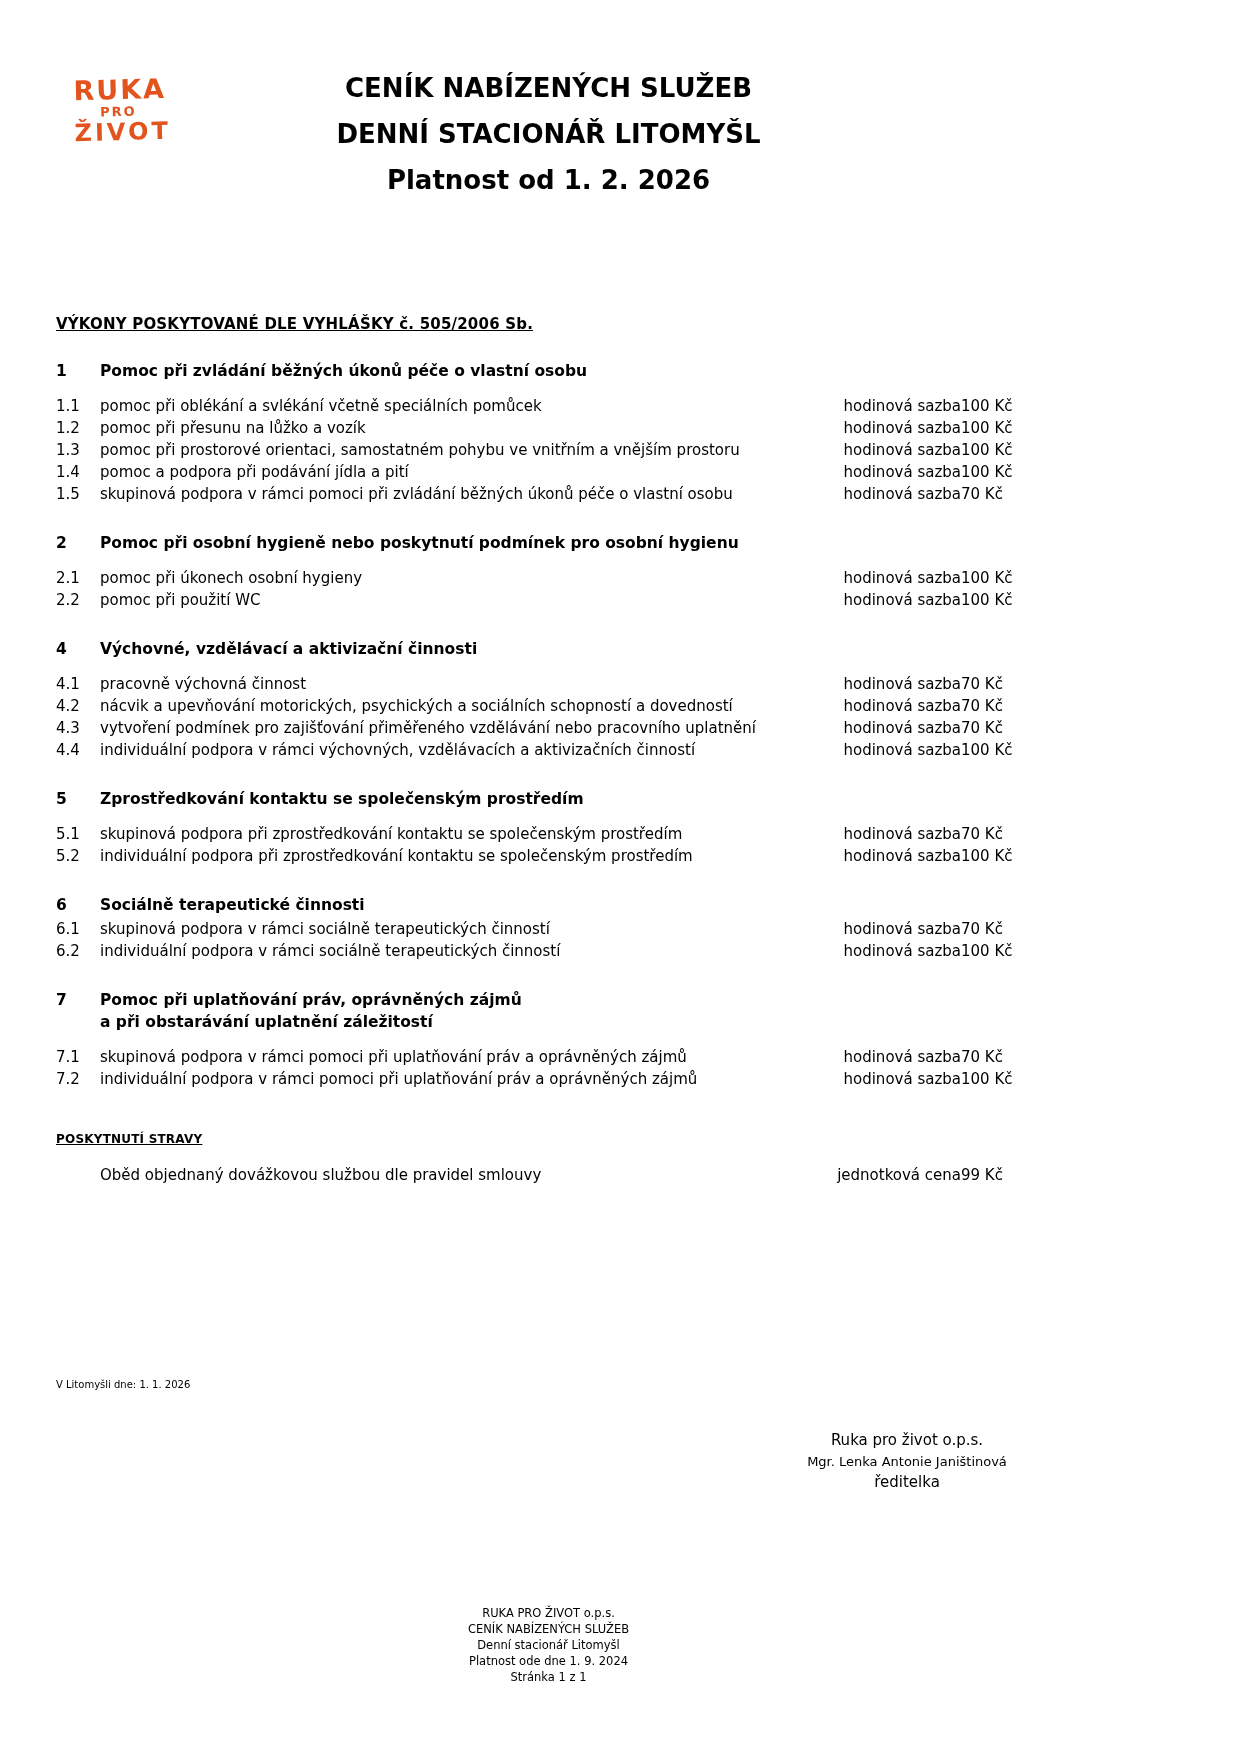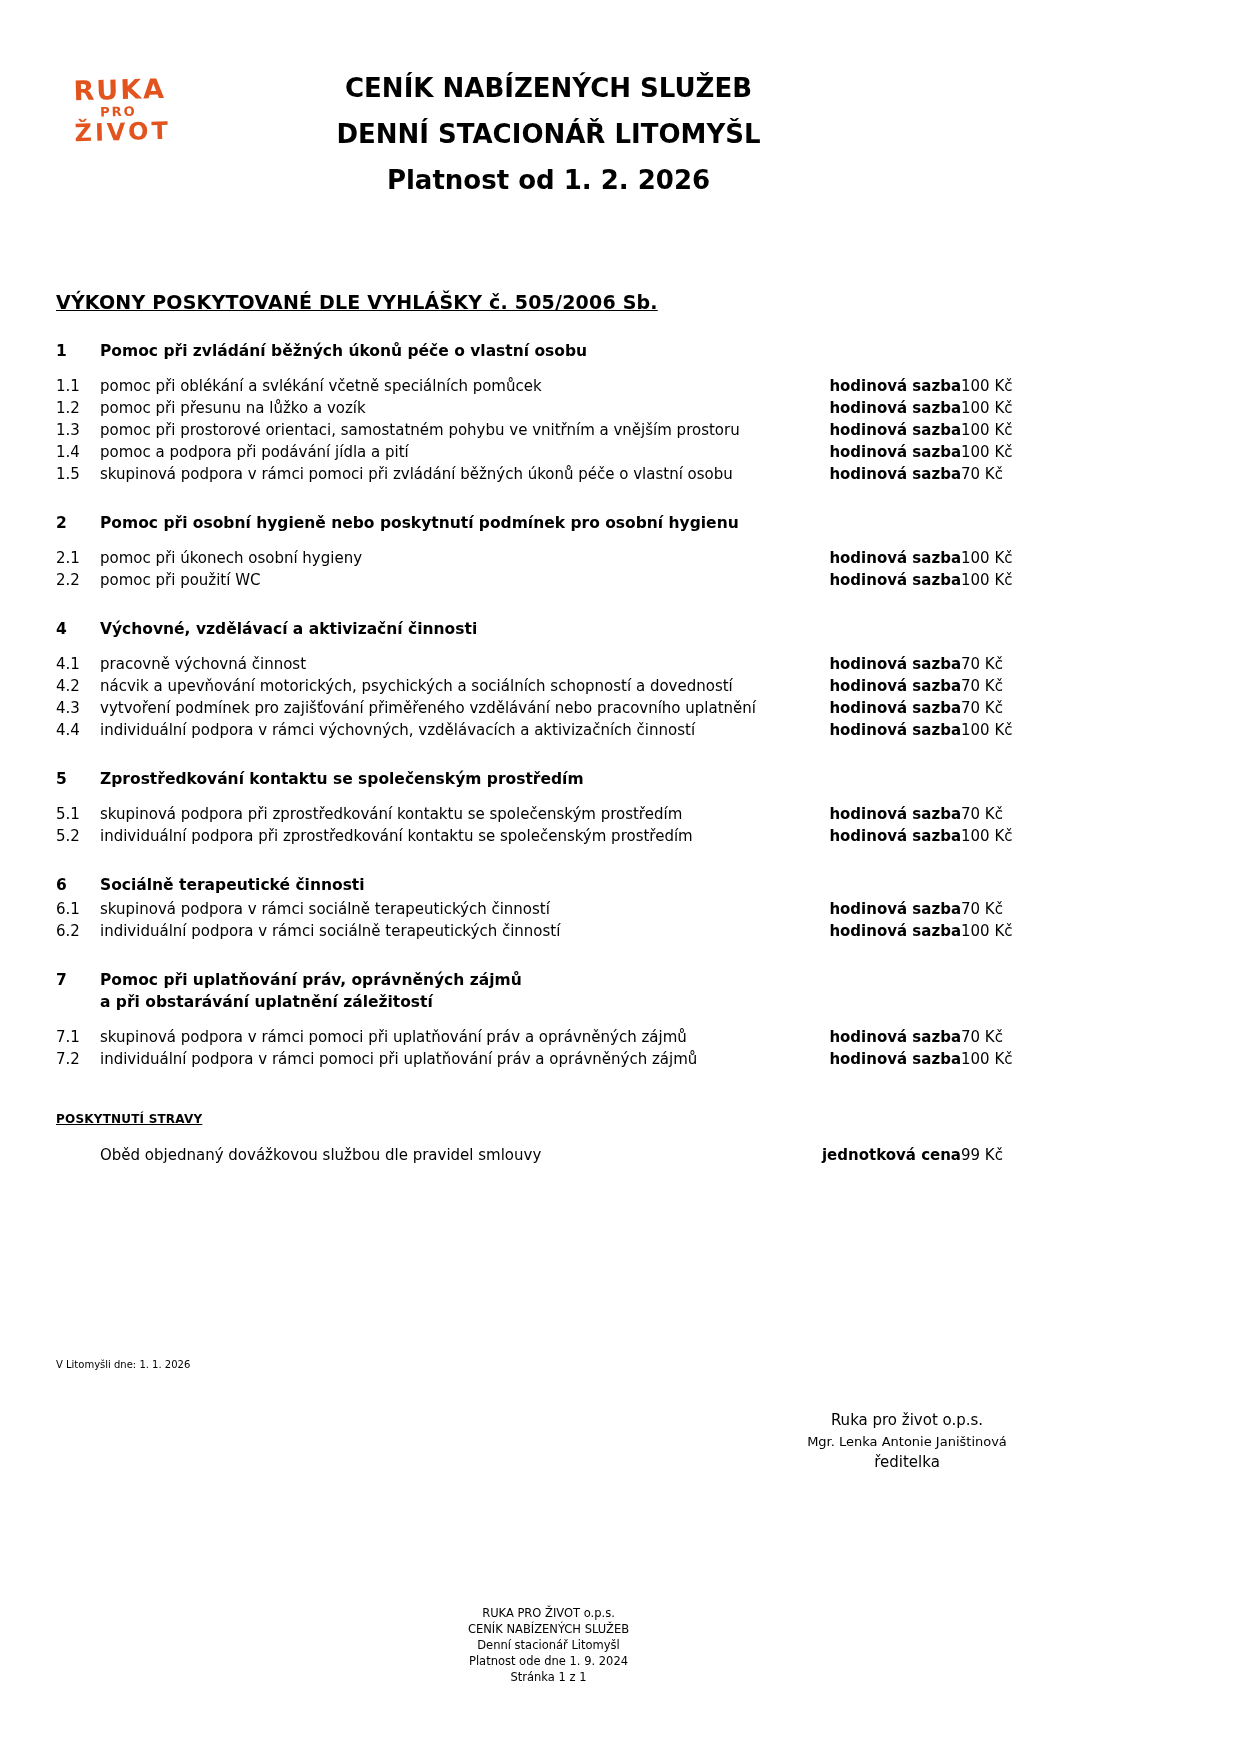--- a/index.html
+++ b/index.html
@@ -20,33 +20,33 @@
     line-height:1.0;
   }
   .logo .l1 { font-size:27px; font-weight:bold; letter-spacing:2px; }
   .logo .l2 { font-size:13px; font-weight:bold; letter-spacing:2px; margin:2px 0 2px 26px; }
   .logo .l3 { font-size:24px; font-weight:bold; letter-spacing:3px; }
   
   .titles { width:985px; text-align:center; padding-top:10px; }
   .titles .t { font-size:26px; font-weight:bold; line-height:46px; }
   
   .main-heading {
-    margin-top:88px;
-    font-size:19px; font-weight:bold;
+    margin-top:112px;
+    font-size:15px; font-weight:bold;
     text-decoration:underline;
     letter-spacing:0.2px;
   }
   
   #sections { width:985px; }
   .section { margin-top:27px; }
   .sec-header { display:grid; grid-template-columns:44px 1fr; font-weight:bold; font-size:15.5px; line-height:22px; }
   .section .rows { margin-top:13px; }
   .section.tight .rows { margin-top:2px; }
   .row { display:grid; grid-template-columns:44px 1fr 150px 80px; font-size:15px; line-height:22px; }
-  .row-rate { text-align:right;font-weight:bold; }
+  .row-rate { text-align:right; }
   .row-price { text-align:left; }
   
   .meals { margin-top:42px; width:985px; }
   .meals-heading { font-size:12px; font-weight:bold; text-decoration:underline; letter-spacing:0.2px; }
   .meals .rows { margin-top:18px; }
   
   .place-date { margin-top:193px; font-size:10px; }
   .signature { margin-top:38px; margin-left:auto; margin-right:4px; width:260px; text-align:center; }
   .signature .org { font-size:15px; line-height:24px; }
   .signature .name { font-size:13px; line-height:20px; }

